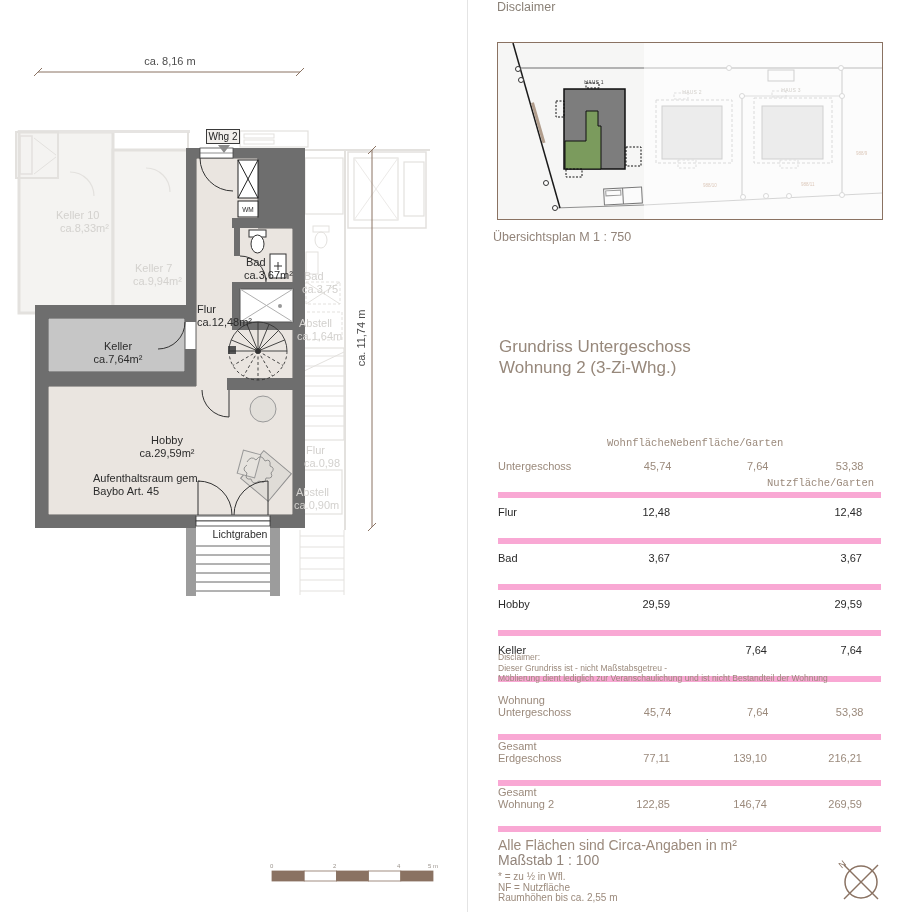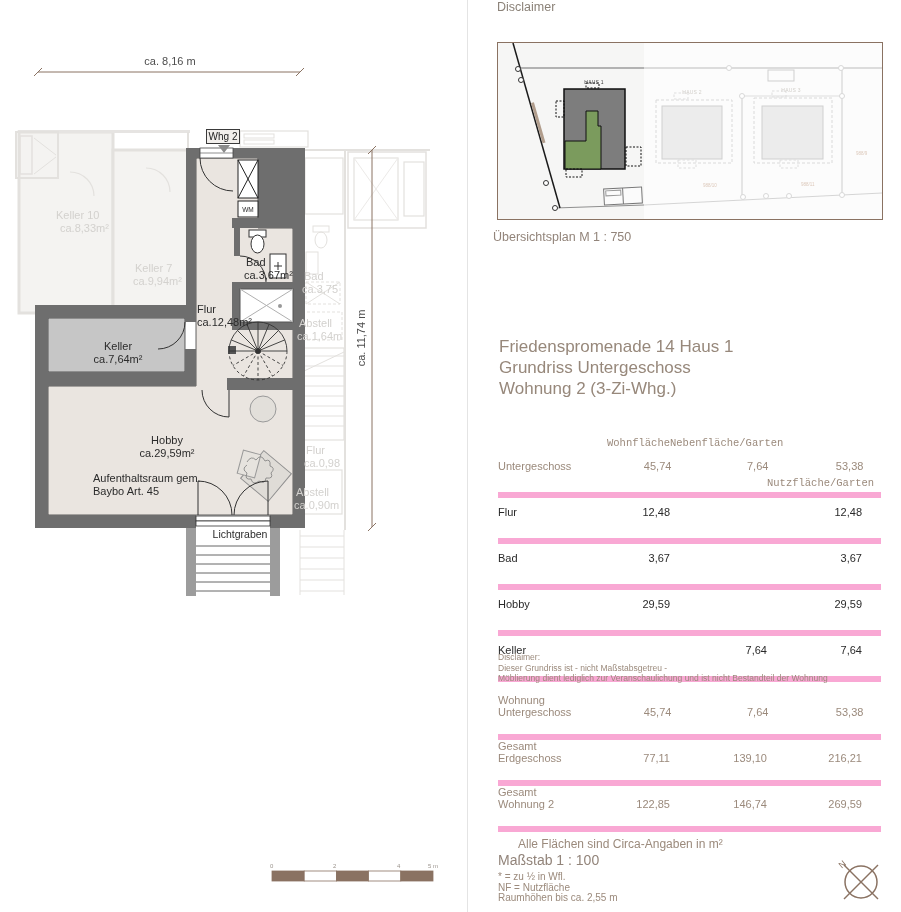--- a/index.html
+++ b/index.html
@@ -22,21 +22,21 @@
   #area-table{position:absolute;left:498px;top:437px;width:383px;font-size:11px;}
   .thead{display:grid;grid-template-columns:1fr 100px 97px 114px;color:#9b8a7c;font-size:10.5px;height:15px;font-family:Liberation Mono, monospace;}
   .thead span{text-align:right;}
   .thead span:last-child{padding-right:19px;margin-top:40px;}
   .trow{display:grid;grid-template-columns:1fr 100px 97px 114px;align-items:end;height:20px;padding-bottom:20px;border-bottom:6px solid #f9a8d4;color:#2a2a2a;}
   .trow span{text-align:right;}
   .trow span.rl{text-align:left;}
   .trow span:last-child{padding-right:19px;}
   .trow.muted{color:#9b8a7c;}
   #totals{margin-top:12px;}
-  .tfoot{margin-top:5px;font-size:12px;color:#9b8a7c;margin-left:20px;}
+  .tfoot{margin-top:5px;font-size:14px;color:#9b8a7c;}
   #disclaimer{position:absolute;left:498px;top:652px;font-size:8.5px;line-height:10.5px;color:#9b8a7c;}
   #scale-block{position:absolute;left:498px;top:852px;color:#92847a;}
   #scale-block .st{font-size:14px;}
   #scale-block .sn{font-size:10px;line-height:10.5px;color:#9b8a7c;margin-top:4px;}
 
   
   .dim-lbl{position:absolute;font-size:11px;color:#4d4d4d;white-space:nowrap;}
   #whg-tag{position:absolute;left:206px;top:129px;width:32px;height:13px;border:1px solid #3a3a3a;background:#f2efec;font-size:10px;line-height:13px;text-align:center;color:#222;}
   .tick-lbl{position:absolute;font-size:6px;color:#9a938c;}
 </style>
@@ -345,21 +345,20 @@
     <div class="map-lbl light" style="left:176px;top:46px;width:36px;">HAUS 2</div>
     <div class="map-lbl light" style="left:275px;top:44px;width:36px;">HAUS 3</div>
     <div class="parcel" style="left:205px;top:140px;">988/10</div>
     <div class="parcel" style="left:303px;top:139px;">988/11</div>
     <div class="parcel" style="left:358px;top:108px;">988/9</div>
   </div>
 
   <div class="map-caption">Übersichtsplan M 1 : 750</div>
 
   <div id="title-block">
-    <div>Friedenspromenade 14 Haus 1</div>
     <div>Grundriss Untergeschoss</div>
     <div>Wohnung 2 (3-Zi-Whg.)</div>
   </div>
 
   <div id="area-table">
     <div class="thead">
       <span></span>
       <span>Wohnfläche</span>
       <span>Nebenfläche/Garten</span>
       <span>Nutzfläche/Garten</span>

